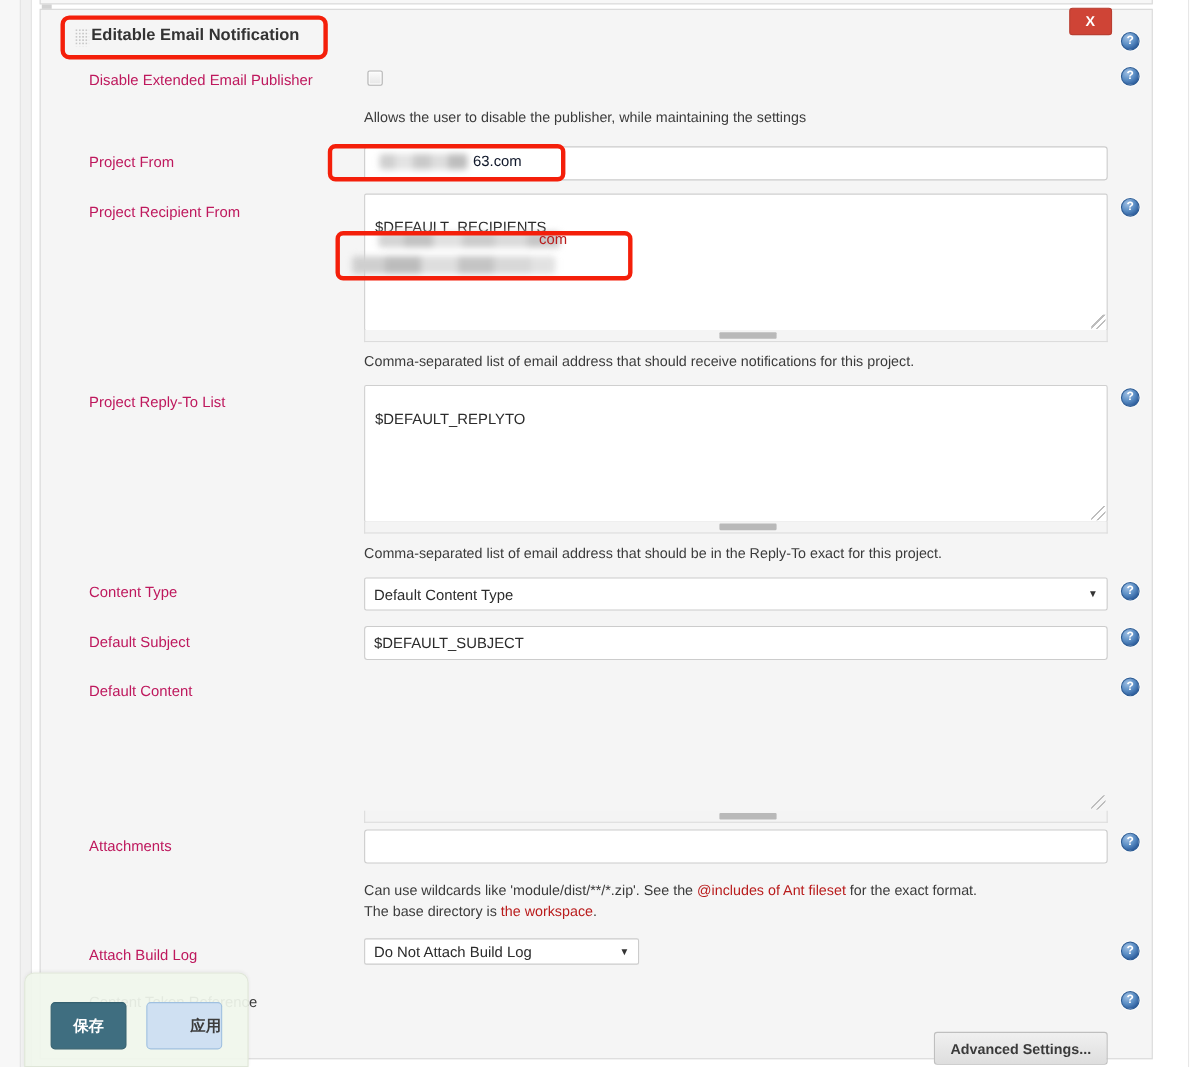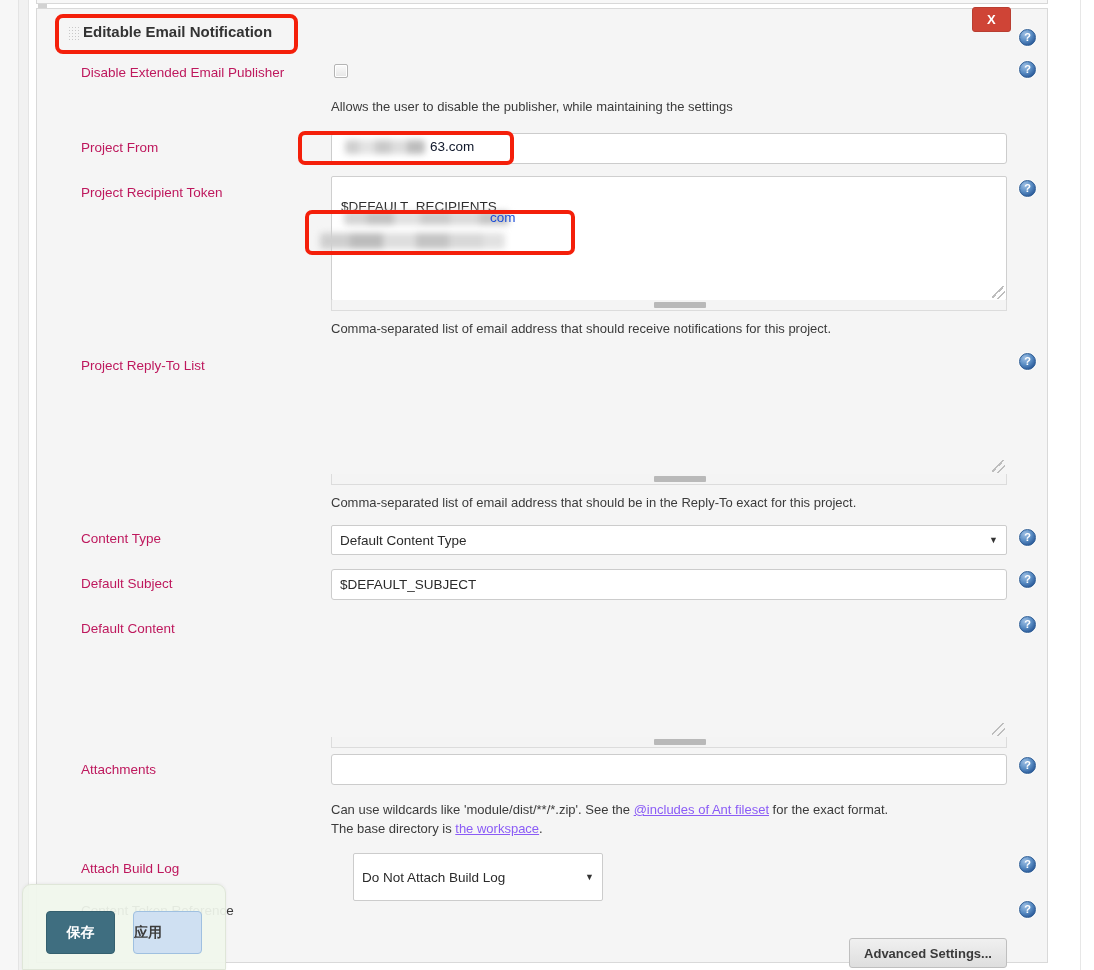--- a/index.html
+++ b/index.html
@@ -120,21 +120,21 @@
     cursor: pointer;
   }
 
   
   .help-text {
     position: absolute;
     font-size: 13px; color: #3b3b3b;
     line-height: 19px;
   }
   .help-text a {
-    color: #8b5cf6; text-decoration: underline; cursor: pointer;
+    color: #b91c1c; cursor: pointer;
   }
 
   
   .text-input {
     position: absolute;
     background: #ffffff;
     border: 1px solid #cccccc;
     border-radius: 3px;
     font-family: "Liberation Sans", sans-serif;
     font-size: 13.5px;
@@ -242,21 +242,21 @@
     cursor: pointer;
   }
   .btn-apply {
     position: absolute; left: 133px; top: 911px;
     width: 69px; height: 43px;
     background: #cfe0f2;
     border: 1px solid #9fc0e0;
     border-radius: 4px;
     color: #3c3c3c;
     font-size: 14px; font-weight: bold;
-    display: flex; align-items: center; justify-content: flex-start;
+    display: flex; align-items: center; justify-content: flex-end;
     cursor: pointer;
   }
   .ctr-label {
     position: absolute; left: 81px; top: 903px;
     font-size: 13.5px; color: #3c3c3c; white-space: nowrap;
   }
 </style>
 </head>
 <body>
 
@@ -294,35 +294,38 @@
   <div class="lbl" style="left:81px; top:65px;">Disable Extended Email Publisher</div>
   <div class="checkbox" style="left:334px; top:64px;"></div>
   <div class="help-text" style="left:331px; top:97px;">Allows the user to disable the publisher, while maintaining the settings</div>
 
   <div class="lbl" style="left:81px; top:140px;">Project From</div>
   <input class="text-input" style="left: 331px; top: 133px; width: 676px; height: 31px;" value="">
   <div class="blur" style="left:345px; top:140px; width:80px; height:14px; background:linear-gradient(90deg,#cfcfcf 0 18%,#e3e3e3 18% 38%,#c9c9c9 38% 58%,#dddddd 58% 78%,#bdbdbd 78% 100%);"></div>
   <div style="position:absolute; left:430px; top:139px; font-size:13.5px; color:#0f172a;">63.com</div>
   <div class="redbox" style="left:298px; top:131px; width:216px; height:34px;"></div>
 
-  <div class="lbl" style="left:81px; top:185px;">Project Recipient Token</div>
+  <div class="lbl" style="left:81px; top:185px;">Project Recipient From</div>
   <div class="textarea" style="left:331px; top:176px; width:676px; height:125px;">
     <div>$DEFAULT_RECIPIENTS</div>
   </div>
   <div class="blur" style="left:344px; top:211px; width:165px; height:14px; background:linear-gradient(90deg,#d4d4d4 0 14%,#c2c2c2 14% 30%,#e0e0e0 30% 46%,#cbcbcb 46% 64%,#dadada 64% 82%,#c6c6c6 82% 100%);"></div>
-  <div style="position:absolute; left:490px; top:210px; font-size:13.5px; color:#1d4ed8;">com</div>
+  <div style="position:absolute; left:490px; top:210px; font-size:13.5px; color:#b91c1c;">com</div>
   <div class="blur" style="left:320px; top:233px; width:185px; height:16px; background:linear-gradient(90deg,#cfcfcf 0 16%,#bcbcbc 16% 34%,#dedede 34% 52%,#c4c4c4 52% 70%,#d8d8d8 70% 88%,#e2e2e2 88% 100%);"></div>
   <div class="ta-grip" style="left:992px; top:286px;"></div>
   <div class="ta-hscroll" style="left:331px; top:300px; width:676px;">
     <div class="ta-hscroll-thumb" style="left:322px; width:52px;"></div>
   </div>
   <div class="redbox" style="left:305px; top:210px; width:270px; height:45px;"></div>
   <div class="help-text" style="left:331px; top:319px;text-align:right;">Comma-separated list of email address that should receive notifications for this project.</div>
 
   <div class="lbl" style="left:81px; top:358px;">Project Reply-To List</div>
+  <div class="textarea" style="left:331px; top:350px; width:676px; height:125px;">
+    <div>$DEFAULT_REPLYTO</div>
+  </div>
   <div class="ta-grip" style="left:992px; top:460px;"></div>
   <div class="ta-hscroll" style="left:331px; top:474px; width:676px;">
     <div class="ta-hscroll-thumb" style="left:322px; width:52px;"></div>
   </div>
   <div class="help-text" style="left:331px; top:493px;">Comma-separated list of email address that should be in the Reply-To exact for this project.</div>
 
   <div class="lbl" style="left:81px; top:531px;">Content Type</div>
   <div class="select-box" style="left:331px; top:525px; width:676px; height:30px;">
     <span>Default Content Type</span>
     <span class="select-caret">▼</span>
@@ -340,21 +343,21 @@
   </div>
 
   <div class="lbl" style="left:81px; top:762px;">Attachments</div>
   <input class="text-input" style="left: 331px; top: 754px; width: 676px; height: 31px;" value="" placeholder="">
   <div class="help-text" style="left:331px; top:800px; width:690px;">
     <span>Can use wildcards like 'module/dist/**/*.zip'. See the </span><a>@includes of Ant fileset</a><span> for the exact format.</span><br>
     <span>The base directory is </span><a>the workspace</a><span>.</span>
   </div>
 
   <div class="lbl" style="left:81px; top:861px;">Attach Build Log</div>
-  <div class="select-box" style="left:331px; top:853px; width:250px; height:48px;margin-left:22px;">
+  <div class="select-box" style="left:331px; top:853px; width:250px; height:24px;">
     <span>Do Not Attach Build Log</span>
     <span class="select-caret">▼</span>
   </div>
 
   <div class="ctr-label">Content Token Reference</div>
 
   <div class="adv-btn" style="left:849px; top:938px; width:158px; height:30px;">
     <span>Advanced Settings...</span>
   </div>
 

